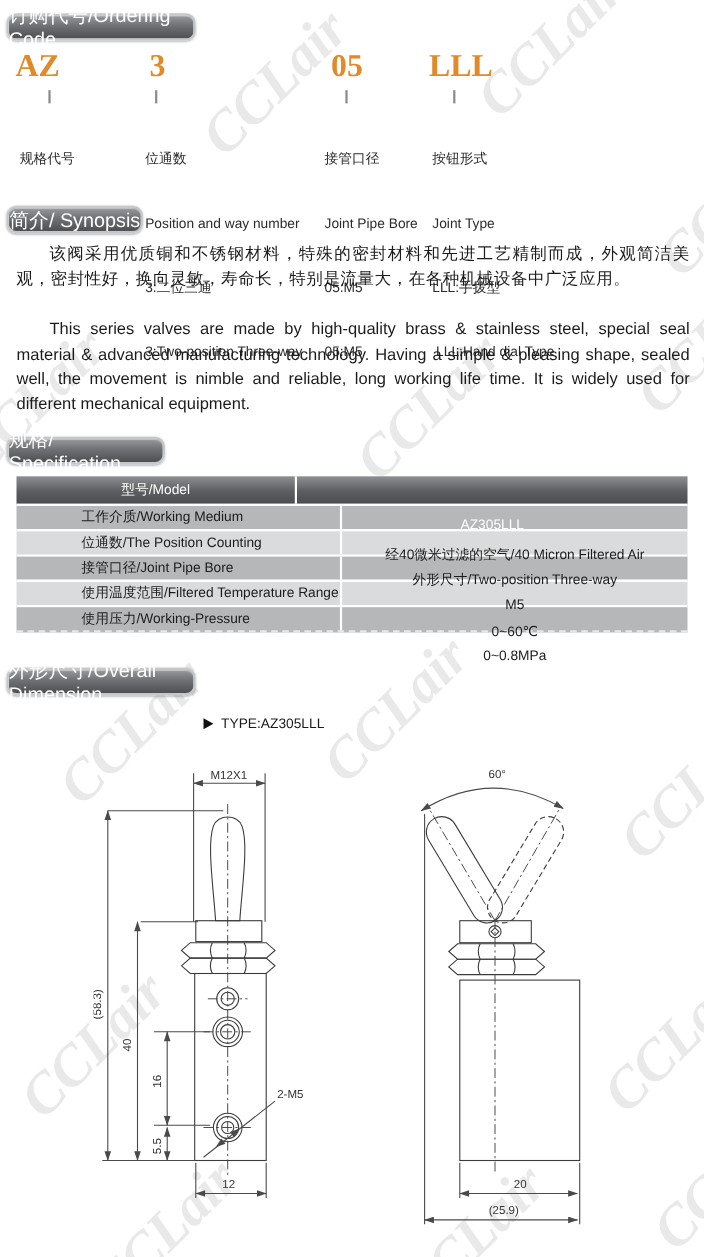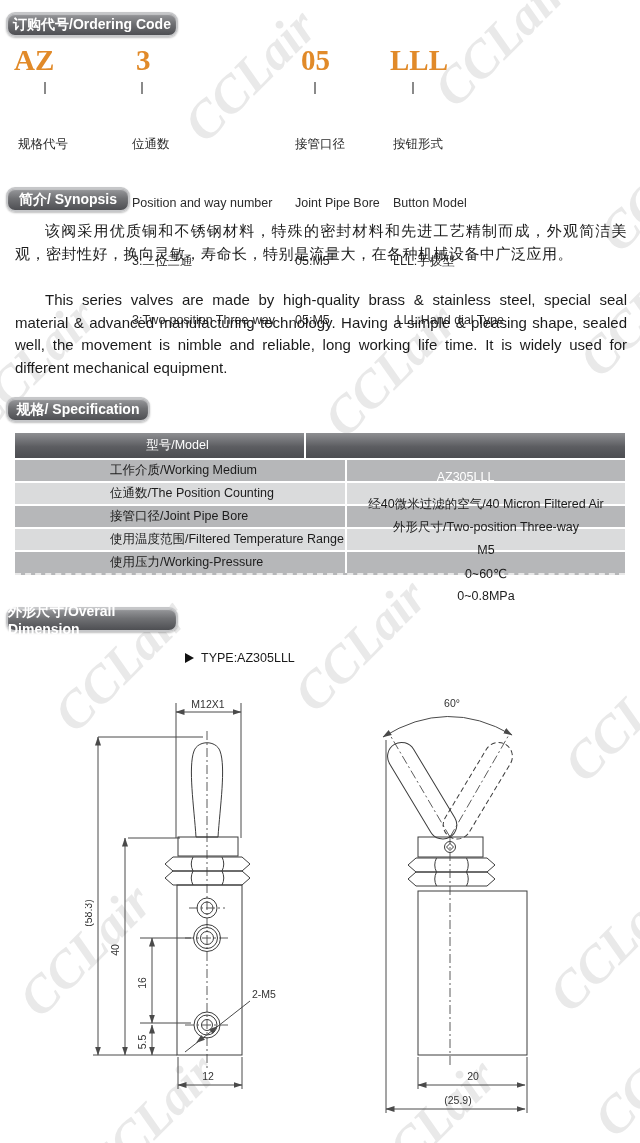--- a/index.html
+++ b/index.html
@@ -12,39 +12,39 @@
       font-style:italic;font-weight:700;font-size:52px;color:#e9e9e9;
       white-space:nowrap;transform:translate(-50%,-50%) rotate(-45deg);}
 
   .layer{position:absolute;inset:0;z-index:1;}
 
   
   .badge{position:absolute;box-sizing:border-box;height:25px;
       border:2px solid #c6c7c9;border-radius:9px;
       background:linear-gradient(180deg,#98999c 0%,#707174 45%,#4e4f53 100%);
       box-shadow:inset 0 1px 1px rgba(255,255,255,.45),0 1px 2px rgba(0,0,0,.25);
-      color:#fff;font-size:14px;display:flex;align-items:center;justify-content:center;font-weight:bold;}
+      color:#fff;font-size:18px;display:flex;align-items:center;justify-content:center;}
 
   
   .code{position:absolute;font-family:"Liberation Serif","DejaVu Serif",serif;
       font-weight:700;font-size:29px;color:#e18a29;line-height:30px;}
   .tick{position:absolute;width:2px;height:12px;background:#8a8a8a;}
   .olabel{position:absolute;font-size:12.5px;line-height:19.5px;color:#2b2b2b;white-space:pre;}
 
   
   .para{position:absolute;left:15px;width:612px;font-size:15px;line-height:22.5px;
       color:#1b1b1b;text-indent:2em;text-align:justify;}
   .para.cn{letter-spacing:.5px;}
 
   
   .spec-table{position:absolute;left:15px;top:433px;width:610px;font-size:12.5px;}
   .spec-header{display:flex;height:25px;
       background:linear-gradient(180deg,#8e8f92 0%,#5c5d61 55%,#4c4d51 100%);color:#fff;}
   .cell-l{width:255px;box-sizing:border-box;border-right:2px solid #fff;
-      display:flex;align-items:center;margin-left:36px;}
+      display:flex;align-items:center;}
   .cell-r{flex:1;display:flex;align-items:center;justify-content:center;margin-top:44px;}
   .spec-header .cell-l{justify-content:center;}
   .spec-row{display:flex;height:21px;border-top:2px solid #fff;color:#1c1c1c;padding-left:41px;}
   .spec-row .cell-l{padding-left:18px;}
   .spec-row.odd{background:#b6b7b9;}
   .spec-row.even{background:#dadbdc;}
   .spec-row.last{border-bottom:2px dashed #e8e8e8;}
 
   
   .type-line{position:absolute;left:185px;top:651px;font-size:12.5px;color:#1b1b1b;
@@ -109,21 +109,21 @@
       <div>3:Two-position Three-way</div>
     </div>
     <div class="olabel" style="left:295px;top:96px">
       <div>接管口径</div>
       <div>Joint Pipe Bore</div>
       <div>05:M5</div>
       <div>05:M5</div>
     </div>
     <div class="olabel" style="left:393px;top:96px">
       <div>按钮形式</div>
-      <div>Button Model</div>
+      <div>Joint Type</div>
       <div>LLL:手拨型</div>
       <div> LLL:Hand dial Type</div>
     </div>
 
     <div class="badge" style="left:6px;top:187px;width:124px">
       <span>简介/ Synopsis</span>
     </div>
     <div class="para cn" style="top:220px">该阀采用优质铜和不锈钢材料，特殊的密封材料和先进工艺精制而成，外观简洁美观，密封性好，换向灵敏，寿命长，特别是流量大，在各种机械设备中广泛应用。</div>
     <div class="para" style="top:289px">This series valves are made by high-quality brass &amp; stainless steel, special seal material &amp; advanced manufacturing technology. Having a simple &amp; pleasing shape, sealed well, the movement is nimble and reliable, long working life time. It is widely used for different mechanical equipment.</div>
 

